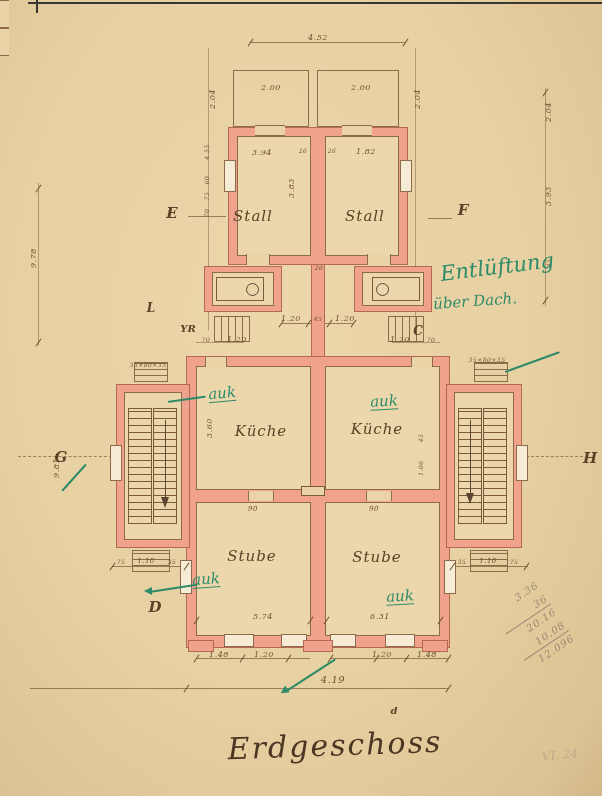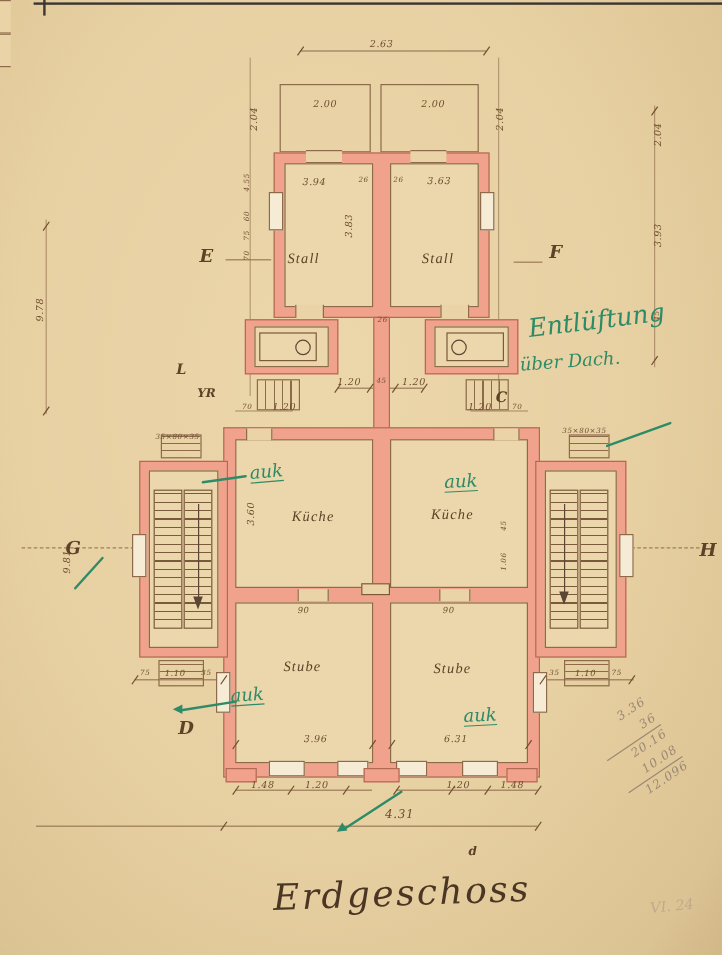--- a/index.html
+++ b/index.html
@@ -25,21 +25,21 @@
   .flight{position:absolute;border:1px solid #7a5a3a;box-sizing:border-box;
     background:repeating-linear-gradient(0deg, transparent 0 6px, #7a5a3a 6px 7px);}
   .fix{position:absolute;border:1px solid #7a5a3a;box-sizing:border-box;}
   .circ{position:absolute;border:1.5px solid #5a4632;border-radius:50%;box-sizing:border-box;}
   .stem{position:absolute;width:1px;background:#5a4632;}
   .arrowdn{position:absolute;width:0;height:0;border-left:4px solid transparent;
     border-right:4px solid transparent;border-top:11px solid #5a4632;}
   
   .lbl{position:absolute;white-space:nowrap;transform:translate(-50%,-50%);font-style:italic;}
   .dim{color:#6f4f30;font-size:8px;letter-spacing:.5px;}
-  .room{color:#5c4226;font-size:12px;letter-spacing:1px;font-family:Liberation Serif, serif;}
+  .room{color:#5c4226;font-size:15px;letter-spacing:1px;}
   .marker{color:#5c4226;font-size:15px;font-weight:bold;}
   .green{color:#2e8b67;font-size:15px;}
   .u{text-decoration:underline;text-underline-offset:3px;}
   .gline{position:absolute;height:2px;background:#2e8b67;border-radius:2px;transform-origin:left center;}
   .ghead{position:absolute;width:0;height:0;border-top:4px solid transparent;border-bottom:4px solid transparent;
     border-right:8px solid #2e8b67;}
   #pencil-calc{position:absolute;left:506px;top:586px;transform:rotate(-34deg);color:#9a8874;
     font-size:10px;font-style:italic;letter-spacing:1px;text-align:right;width:54px;line-height:1.55;}
   #pencil-calc .ul{border-bottom:1px solid #9a8874;}
   #title{position:absolute;left:335px;top:745px;transform:translate(-50%,-50%) rotate(-2deg);
@@ -162,29 +162,29 @@
       <div class="ul">36</div>
       <div>20.16</div>
       <div class="ul">10.08</div>
       <div>12.096</div>
     </div>
 
   <div id="title">Erdgeschoss</div>
   <div id="corner-note">VI. 24</div>
 
   <div id="labels" class="abs" style="left:0;top:0;width:602px;height:796px;pointer-events:none">
-      <div class="lbl dim" style="left: 318px; top: 37px; transform: translate(-50%, -50%);">2.63</div>
+      <div class="lbl dim" style="left: 318px; top: 37px; transform: translate(-50%, -50%);">4.52</div>
       <div class="lbl dim" style="left: 271px; top: 87px; transform: translate(-50%, -50%);">2.00</div>
       <div class="lbl dim" style="left: 361px; top: 87px; transform: translate(-50%, -50%);">2.00</div>
       <div class="lbl dim" style="left: 212px; top: 99px; transform: translate(-50%, -50%) rotate(-90deg);">2.04</div>
       <div class="lbl dim" style="left: 417px; top: 99px; transform: translate(-50%, -50%) rotate(-90deg);">2.04</div>
       <div class="lbl dim" style="left: 262px; top: 152px; transform: translate(-50%, -50%);">3.94</div>
       <div class="lbl dim" style="left: 303px; top: 150px; font-size: 6px; transform: translate(-50%, -50%);">26</div>
       <div class="lbl dim" style="left: 332px; top: 150px; font-size: 6px; transform: translate(-50%, -50%);">26</div>
-      <div class="lbl dim" style="left: 366px; top: 151px; transform: translate(-50%, -50%);">3.63</div>
+      <div class="lbl dim" style="left: 366px; top: 151px; transform: translate(-50%, -50%);">1.82</div>
       <div class="lbl dim" style="left: 291px; top: 188px; transform: translate(-50%, -50%) rotate(-90deg);">3.83</div>
       <div class="lbl dim" style="left: 548px; top: 112px; transform: translate(-50%, -50%) rotate(-90deg);">2.04</div>
       <div class="lbl dim" style="left: 548px; top: 196px; transform: translate(-50%, -50%) rotate(-90deg);">3.93</div>
       <div class="lbl dim" style="left: 548px; top: 263px; font-size: 6px; transform: translate(-50%, -50%) rotate(-90deg);">45</div>
       <div class="lbl dim" style="left: 206px; top: 152px; font-size: 6px; transform: translate(-50%, -50%) rotate(-90deg);">4.55</div>
       <div class="lbl dim" style="left: 206px; top: 180px; font-size: 6px; transform: translate(-50%, -50%) rotate(-90deg);">60</div>
       <div class="lbl dim" style="left: 206px; top: 196px; font-size: 6px; transform: translate(-50%, -50%) rotate(-90deg);">75</div>
       <div class="lbl dim" style="left: 206px; top: 213px; font-size: 6px; transform: translate(-50%, -50%) rotate(-90deg);">70</div>
       <div class="lbl dim" style="left: 33px; top: 258px; transform: translate(-50%, -50%) rotate(-90deg);">9.78</div>
       <div class="lbl dim" style="left: 56px; top: 468px; transform: translate(-50%, -50%) rotate(-90deg);">9.81</div>
@@ -202,41 +202,41 @@
       <div class="lbl dim" style="left: 420px; top: 438px; font-size: 6px; transform: translate(-50%, -50%) rotate(-90deg);">45</div>
       <div class="lbl dim" style="left: 420px; top: 468px; font-size: 6px; transform: translate(-50%, -50%) rotate(-90deg);">1.06</div>
       <div class="lbl dim" style="left: 253px; top: 509px; font-size: 7px; transform: translate(-50%, -50%);">90</div>
       <div class="lbl dim" style="left: 374px; top: 509px; font-size: 7px; transform: translate(-50%, -50%);">90</div>
       <div class="lbl dim" style="left: 121px; top: 561px; font-size: 6px; transform: translate(-50%, -50%);">75</div>
       <div class="lbl dim" style="left: 146px; top: 561px; font-size: 7px; transform: translate(-50%, -50%);">1.10</div>
       <div class="lbl dim" style="left: 172px; top: 561px; font-size: 6px; transform: translate(-50%, -50%);">35</div>
       <div class="lbl dim" style="left: 462px; top: 561px; font-size: 6px; transform: translate(-50%, -50%);">35</div>
       <div class="lbl dim" style="left: 488px; top: 561px; font-size: 7px; transform: translate(-50%, -50%);">1.10</div>
       <div class="lbl dim" style="left: 514px; top: 561px; font-size: 6px; transform: translate(-50%, -50%);">75</div>
-      <div class="lbl dim" style="left: 263px; top: 616px; transform: translate(-50%, -50%);">3.96</div>
+      <div class="lbl dim" style="left: 263px; top: 616px; transform: translate(-50%, -50%);">5.74</div>
       <div class="lbl dim" style="left: 380px; top: 616px; transform: translate(-50%, -50%);">6.31</div>
       <div class="lbl dim" style="left: 219px; top: 654px; transform: translate(-50%, -50%);">1.48</div>
       <div class="lbl dim" style="left: 264px; top: 654px; transform: translate(-50%, -50%);">1.20</div>
       <div class="lbl dim" style="left: 382px; top: 654px; transform: translate(-50%, -50%);">1.20</div>
       <div class="lbl dim" style="left: 427px; top: 654px; transform: translate(-50%, -50%);">1.48</div>
-      <div class="lbl dim" style="left: 333px; top: 679px; font-size: 10px; transform: translate(-50%, -50%);">4.31</div>
+      <div class="lbl dim" style="left: 333px; top: 679px; font-size: 10px; transform: translate(-50%, -50%);">4.19</div>
       <div class="lbl room" style="left: 253px; top: 216px; transform: translate(-50%, -50%);">Stall</div>
       <div class="lbl room" style="left: 365px; top: 216px; transform: translate(-50%, -50%);">Stall</div>
       <div class="lbl room" style="left: 261px; top: 431px; transform: translate(-50%, -50%);">Küche</div>
       <div class="lbl room" style="left: 377px; top: 429px; transform: translate(-50%, -50%);">Küche</div>
       <div class="lbl room" style="left: 252px; top: 556px; transform: translate(-50%, -50%);">Stube</div>
       <div class="lbl room" style="left: 377px; top: 557px; transform: translate(-50%, -50%);">Stube</div>
       <div class="lbl marker" style="left: 172px; top: 213px; transform: translate(-50%, -50%);">E</div>
       <div class="lbl marker" style="left: 463px; top: 210px; transform: translate(-50%, -50%);">F</div>
       <div class="lbl marker" style="left: 61px; top: 457px; transform: translate(-50%, -50%);">G</div>
       <div class="lbl marker" style="left: 590px; top: 458px; transform: translate(-50%, -50%);">H</div>
       <div class="lbl marker" style="left: 151px; top: 308px; font-size: 12px; transform: translate(-50%, -50%);">L</div>
       <div class="lbl marker" style="left: 418px; top: 331px; font-size: 12px; transform: translate(-50%, -50%);">C</div>
       <div class="lbl marker" style="left: 155px; top: 607px; transform: translate(-50%, -50%);">D</div>
-      <div class="lbl marker" style="left: 172px; top: 328px; font-size: 10px; transform: translate(-50%, -50%);">YR</div>
+      <div class="lbl marker" style="left: 188px; top: 328px; font-size: 10px; transform: translate(-50%, -50%);">YR</div>
       <div class="lbl marker" style="left: 394px; top: 710px; font-size: 10px; transform: translate(-50%, -50%);">d</div>
       <div class="lbl green" style="left: 497px; top: 267px; font-size: 21px; transform: translate(-50%, -50%) rotate(-7deg);">Entlüftung</div>
       <div class="lbl green" style="left: 475px; top: 301px; font-size: 15px; transform: translate(-50%, -50%) rotate(-4deg);">über Dach.</div>
       <div class="lbl green u" style="left: 222px; top: 393px; transform: translate(-50%, -50%) rotate(-5deg);">auk</div>
       <div class="lbl green u" style="left: 384px; top: 401px; transform: translate(-50%, -50%) rotate(-3deg);">auk</div>
       <div class="lbl green u" style="left: 206px; top: 579px; transform: translate(-50%, -50%) rotate(-4deg);">auk</div>
       <div class="lbl green u" style="left: 400px; top: 596px; transform: translate(-50%, -50%) rotate(-3deg);">auk</div>
     </div>
 
   <div id="ticks" class="abs" style="left:0;top:0;width:602px;height:796px">

